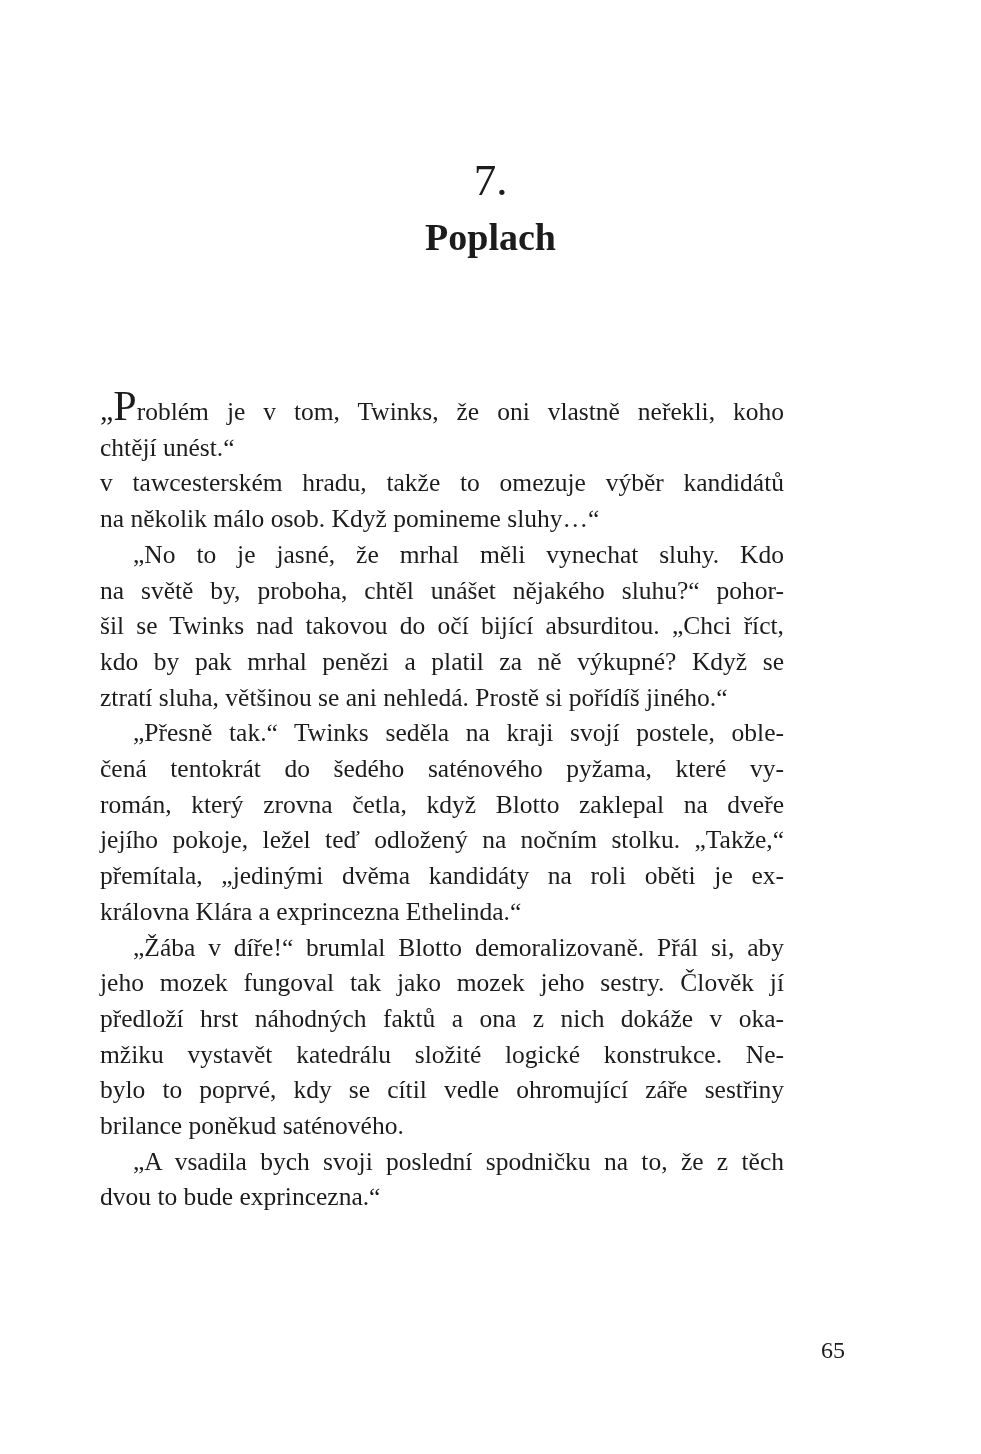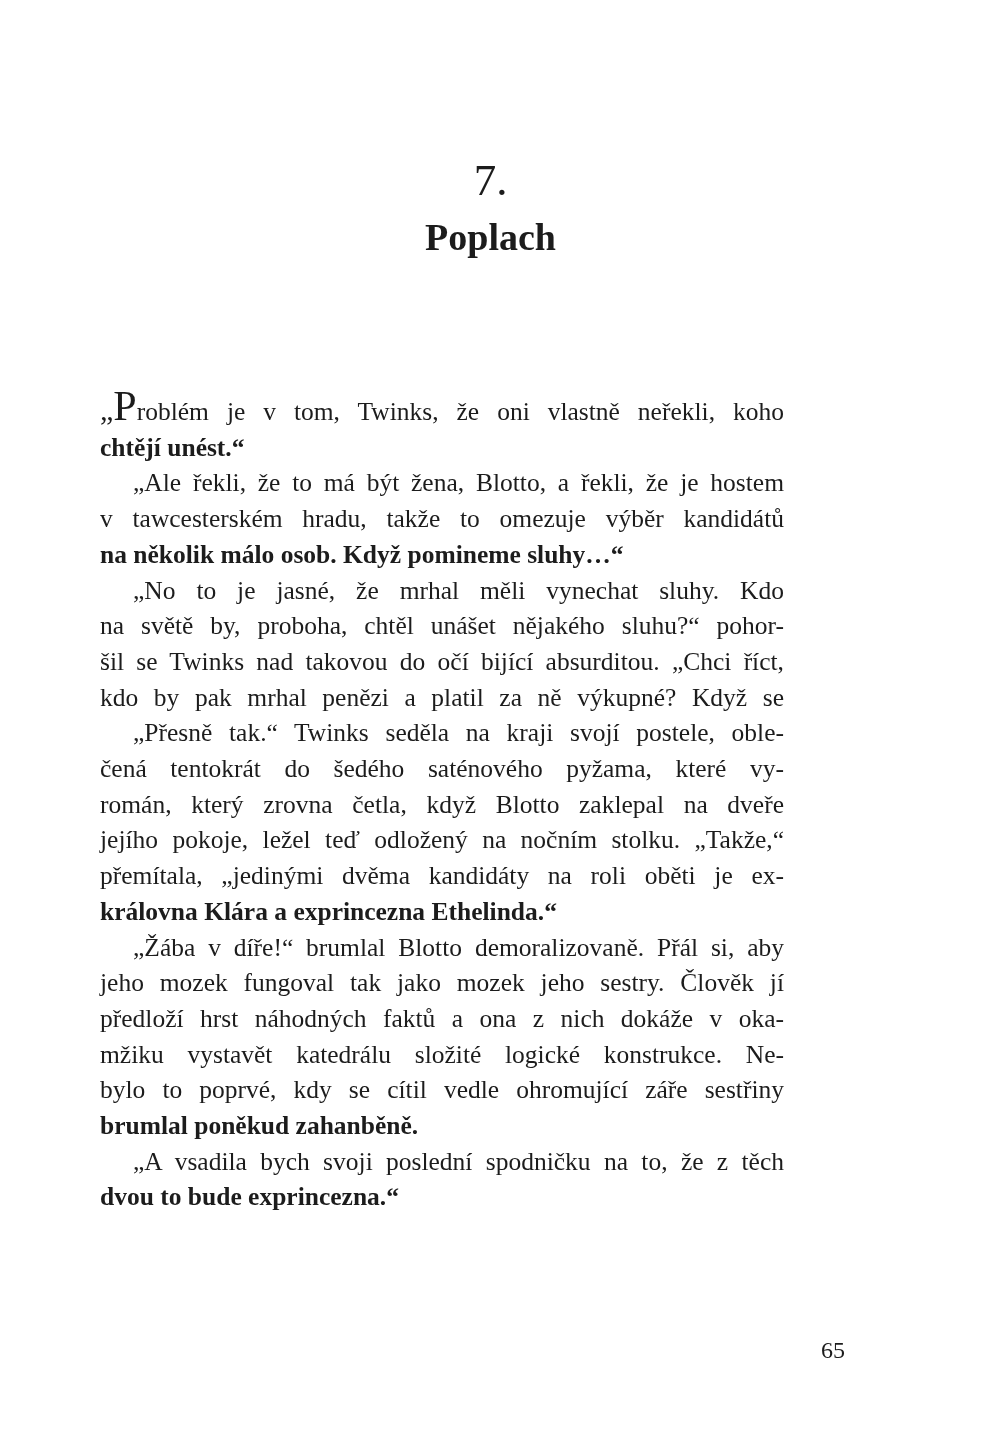--- a/index.html
+++ b/index.html
@@ -37,21 +37,20 @@
     font-size: 25.5px;
     line-height: 35.7px;
   }
   .line {
     text-align: justify;
     text-align-last: justify;
     white-space: nowrap;
   }
   .line.last {
     text-align-last: left;
-    font-weight: bold;
   }
   .line.indent {
     text-indent: 33px;
   }
   .lead-quote {
     font-size: 30px;
     line-height: 0;
   }
   .lead-char {
     font-size: 42px;
@@ -68,36 +67,36 @@
 </style>
 </head>
 <body>
 
 <div class="page">
   <div class="chapter-number">7.</div>
   <div class="chapter-title">Poplach</div>
   <div class="body-text">
       <div class="line"><span class="lead-quote">„</span><span class="lead-char">P</span>roblém je v tom, Twinks, že oni vlastně neřekli, koho</div>
       <div class="line last">chtějí unést.“</div>
-      <div class="line indent">„Ale řekli, že to má být žena, Blotto, a řekli, že je hostem</div>
       <div class="line">v tawcesterském hradu, takže to omezuje výběr kandidátů</div>
       <div class="line last">na několik málo osob. Když pomineme sluhy…“</div>
       <div class="line indent">„No to je jasné, že mrhal měli vynechat sluhy. Kdo</div>
       <div class="line">na světě by, proboha, chtěl unášet nějakého sluhu?“ pohor-</div>
       <div class="line">šil se Twinks nad takovou do očí bijící absurditou. „Chci říct,</div>
       <div class="line">kdo by pak mrhal penězi a platil za ně výkupné? Když se</div>
+      <div class="line last">ztratí sluha, většinou se ani nehledá. Prostě si pořídíš jiného.“</div>
       <div class="line indent">„Přesně tak.“ Twinks seděla na kraji svojí postele, oble-</div>
       <div class="line">čená tentokrát do šedého saténového pyžama, které vy-</div>
       <div class="line">román, který zrovna četla, když Blotto zaklepal na dveře</div>
       <div class="line">jejího pokoje, ležel teď odložený na nočním stolku. „Takže,“</div>
       <div class="line">přemítala, „jedinými dvěma kandidáty na roli oběti je ex-</div>
       <div class="line last">královna Klára a exprincezna Ethelinda.“</div>
       <div class="line indent">„Žába v díře!“ brumlal Blotto demoralizovaně. Přál si, aby</div>
       <div class="line">jeho mozek fungoval tak jako mozek jeho sestry. Člověk jí</div>
       <div class="line">předloží hrst náhodných faktů a ona z nich dokáže v oka-</div>
       <div class="line">mžiku vystavět katedrálu složité logické konstrukce. Ne-</div>
       <div class="line">bylo to poprvé, kdy se cítil vedle ohromující záře sestřiny</div>
-      <div class="line last">brumlal poněkud zahanběně.</div>
+      <div class="line last">brilance poněkud saténového.</div>
       <div class="line indent">„A vsadila bych svoji poslední spodničku na to, že z těch</div>
       <div class="line last">dvou to bude exprincezna.“</div>
     </div>
   <div class="page-number">65</div>
 </div>
 
 </body></html>

